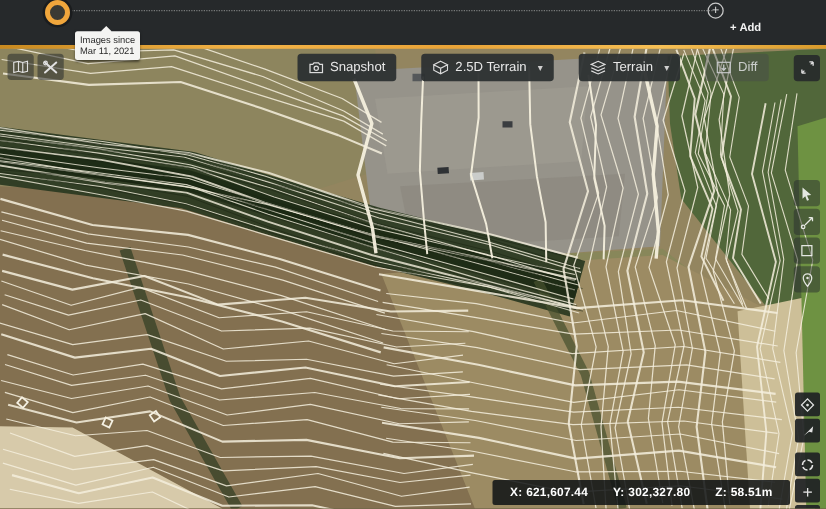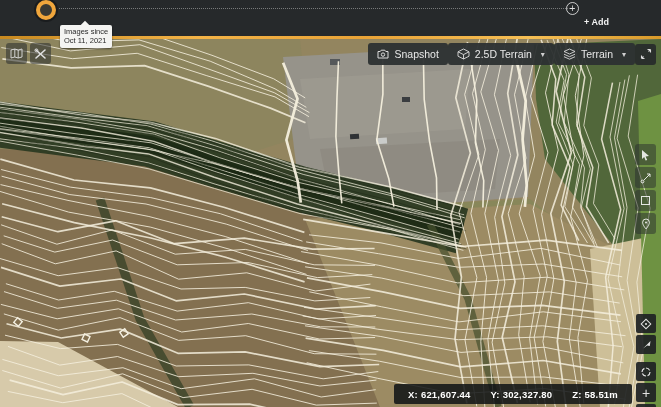--- a/index.html
+++ b/index.html
@@ -23,21 +23,21 @@
   #add-link{position:absolute;right:52px;top:17px;color:#f2f2f2;font-size:9px;font-weight:bold;}
 
   #accent-line{position:absolute;left:0;top:36px;width:661px;height:3px;z-index:29;
        background:linear-gradient(90deg,#c8891f,#f3b347 30%,#e9a337 55%,#f6bf55 80%,#d99a2a);}
 
   
   #map{position:absolute;left:0;top:39px;width:661px;height:368px;}
   #map svg{display:block;}
 
   
-  #map-toolbar{position:absolute;right:5px;top:43px;display:flex;align-items:center;gap:0;z-index:20;}
+  #map-toolbar{position:absolute;right:5px;top:43px;display:flex;align-items:center;gap:20px;z-index:20;}
   .tb-btn{display:flex;align-items:center;gap:5px;background:rgba(44,48,50,0.95);color:#e8e8e8;
        border-radius:3px;padding:4px 9px;font-size:10.5px;height:14px;}
   .tb-btn.ghost{background:rgba(70,74,76,0.45);color:rgba(232,234,236,0.8);}
   .tb-btn svg{flex:0 0 auto;}
   .caret{font-size:8px;margin-left:4px;color:#cfcfcf;}
   .sq-btn{width:21px;height:21px;background:rgba(36,40,42,0.88);border-radius:3px;
        display:flex;align-items:center;justify-content:center;color:#ddd;}
 
   
   #map-tl-tools{position:absolute;left:6px;top:43px;display:flex;gap:3px;z-index:20;}
@@ -202,21 +202,21 @@
     </svg>
   </div>
 
   <div id="topbar">
     <div id="timeline-track"></div>
     <div id="timeline-end">+</div>
     <div id="timeline-marker">
       <div id="tooltip">
         <div id="tooltip-arrow"></div>
         <div>Images since</div>
-        <div>Oct 11, 2021</div>
+        <div>Mar 11, 2021</div>
       </div>
     </div>
     <div id="add-link">+ Add</div>
   </div>
   <div id="accent-line"></div>
 
   <div id="map-toolbar">
     <div class="tb-btn">
       <svg width="12" height="10" viewBox="0 0 12 10">
         <path d="M1,2.5 h2.2 l1-1.3 h3.6 l1,1.3 H11 v6.5 H1 Z" fill="none" stroke="#dcdcdc" stroke-width="1"></path>
@@ -231,20 +231,27 @@
       <span>2.5D Terrain</span>
       <span class="caret">▾</span>
     </div>
     <div class="tb-btn">
       <svg width="13" height="12" viewBox="0 0 13 12">
         <path d="M6.5,1 L12,3.5 L6.5,6 L1,3.5 Z" fill="none" stroke="#dcdcdc" stroke-width="0.9"></path>
         <path d="M1,6.2 L6.5,8.7 L12,6.2 M1,8.7 L6.5,11.2 L12,8.7" fill="none" stroke="#dcdcdc" stroke-width="0.9"></path>
       </svg>
       <span>Terrain</span>
       <span class="caret">▾</span>
+    </div>
+    <div class="tb-btn ghost">
+      <svg width="12" height="10" viewBox="0 0 12 10">
+        <rect x="0.8" y="0.8" width="10.4" height="8.4" fill="none" stroke="#c8cacc" stroke-width="1"></rect>
+        <path d="M6,2.5 V7 M4.2,5.3 L6,7.2 L7.8,5.3" fill="none" stroke="#c8cacc" stroke-width="1"></path>
+      </svg>
+      <span>Diff</span>
     </div>
     <div class="sq-btn">
       <svg width="12" height="12" viewBox="0 0 12 12">
         <path d="M3.5,8.5 L1.5,10.5 M1.5,10.5 v-3 M1.5,10.5 h3 M8.5,3.5 L10.5,1.5 M10.5,1.5 v3 M10.5,1.5 h-3" fill="none" stroke="#dcdcdc" stroke-width="1.1"></path>
       </svg>
     </div>
   </div>
 
   <div id="map-tl-tools">
     <div class="tl-btn">

